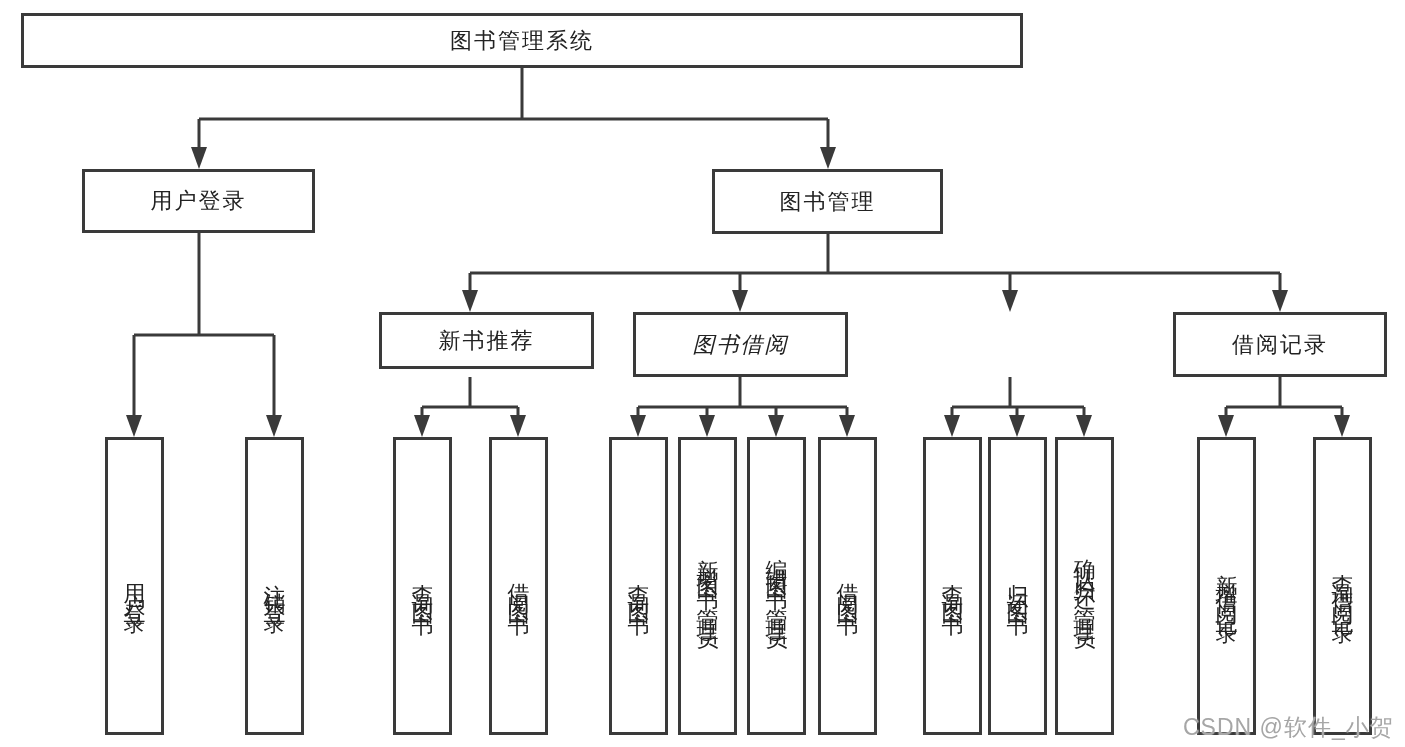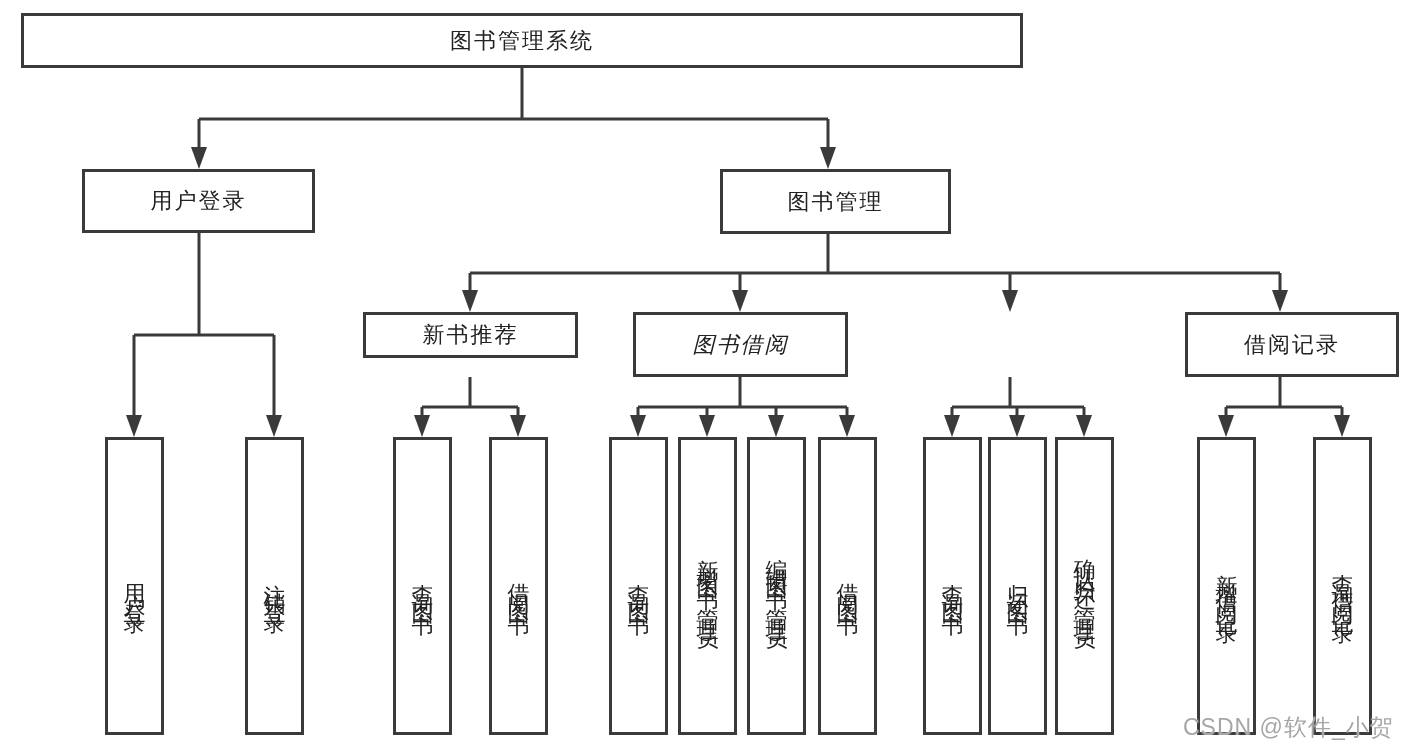--- a/index.html
+++ b/index.html
@@ -99,25 +99,25 @@
       <polygon points="1009,415 1025,415 1017,437"></polygon>
       <polygon points="1076,415 1092,415 1084,437"></polygon>
       <polygon points="1218,415 1234,415 1226,437"></polygon>
       <polygon points="1334,415 1350,415 1342,437"></polygon>
     </g>
   </svg>
 
   <div class="node h" style="left:21px; top:13px; width:1002px; height:55px;">图书管理系统</div>
 
   <div class="node h" style="left:82px; top:169px; width:233px; height:64px;">用户登录</div>
-  <div class="node h" style="left:712px; top:169px; width:231px; height:65px;margin-left:8px;">图书管理</div>
+  <div class="node h" style="left:712px; top:169px; width:231px; height:65px;">图书管理</div>
 
-  <div class="node h" style="left:363px; top:312px; width:215px; height:46px;">新书推荐</div>
+  <div class="node h" style="left:379px; top:312px; width:215px; height:57px;">新书推荐</div>
   <div class="node h" style="left:633px; top:312px; width:215px; height:65px;font-style:italic;">图书借阅</div>
-  <div class="node h" style="left:1173px; top:312px; width:214px; height:65px;margin-left:12px;">借阅记录</div>
+  <div class="node h" style="left:1173px; top:312px; width:214px; height:65px;">借阅记录</div>
 
   <div class="node v" style="left:105px; top:437px; width:59px; height:298px;">用户登录</div>
   <div class="node v" style="left:245px; top:437px; width:59px; height:298px;">注销登录</div>
 
   <div class="node v" style="left:393px; top:437px; width:59px; height:298px;">查询图书</div>
   <div class="node v" style="left:489px; top:437px; width:59px; height:298px;">借阅图书</div>
 
   <div class="node v" style="left:609px; top:437px; width:59px; height:298px;">查询图书</div>
   <div class="node v" style="left:678px; top:437px; width:59px; height:298px;">新增图书（管理员）</div>
   <div class="node v" style="left:747px; top:437px; width:59px; height:298px;">编辑图书（管理员）</div>

